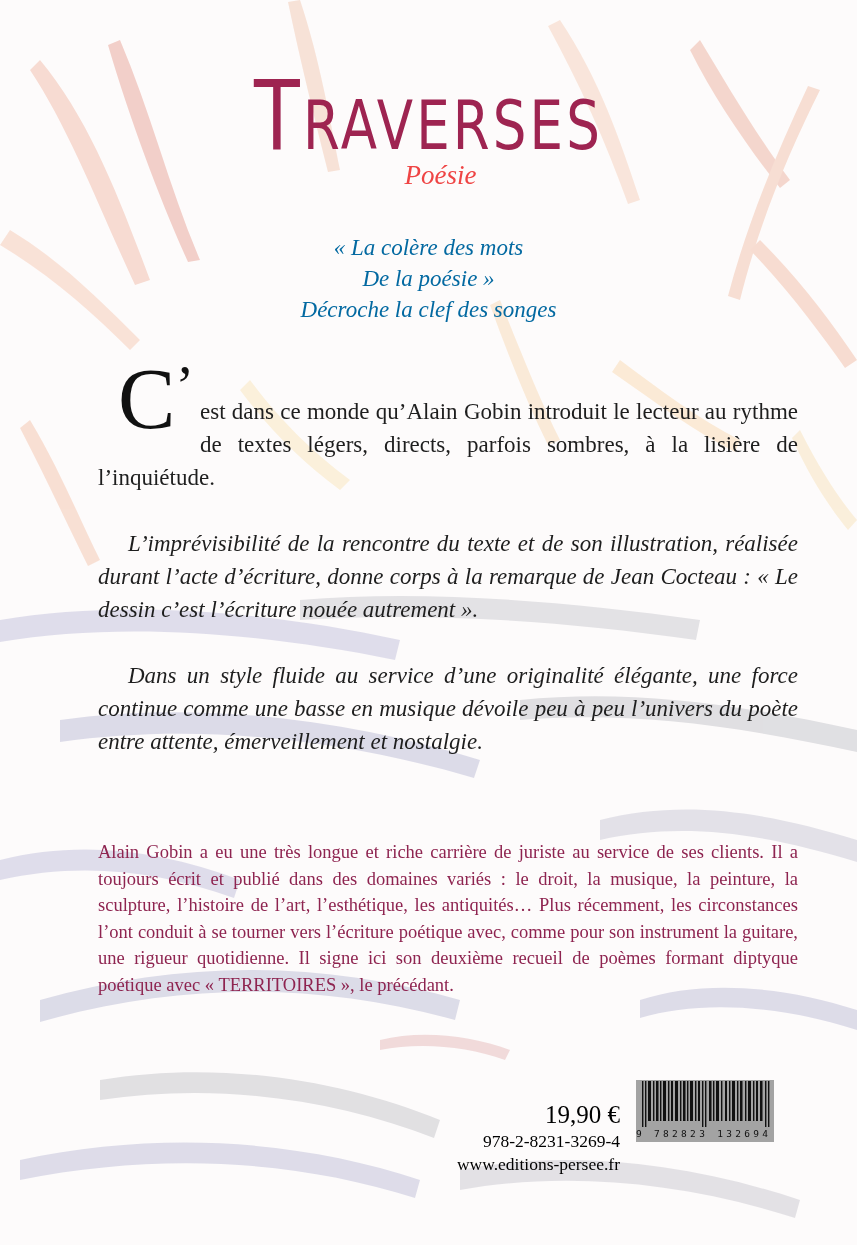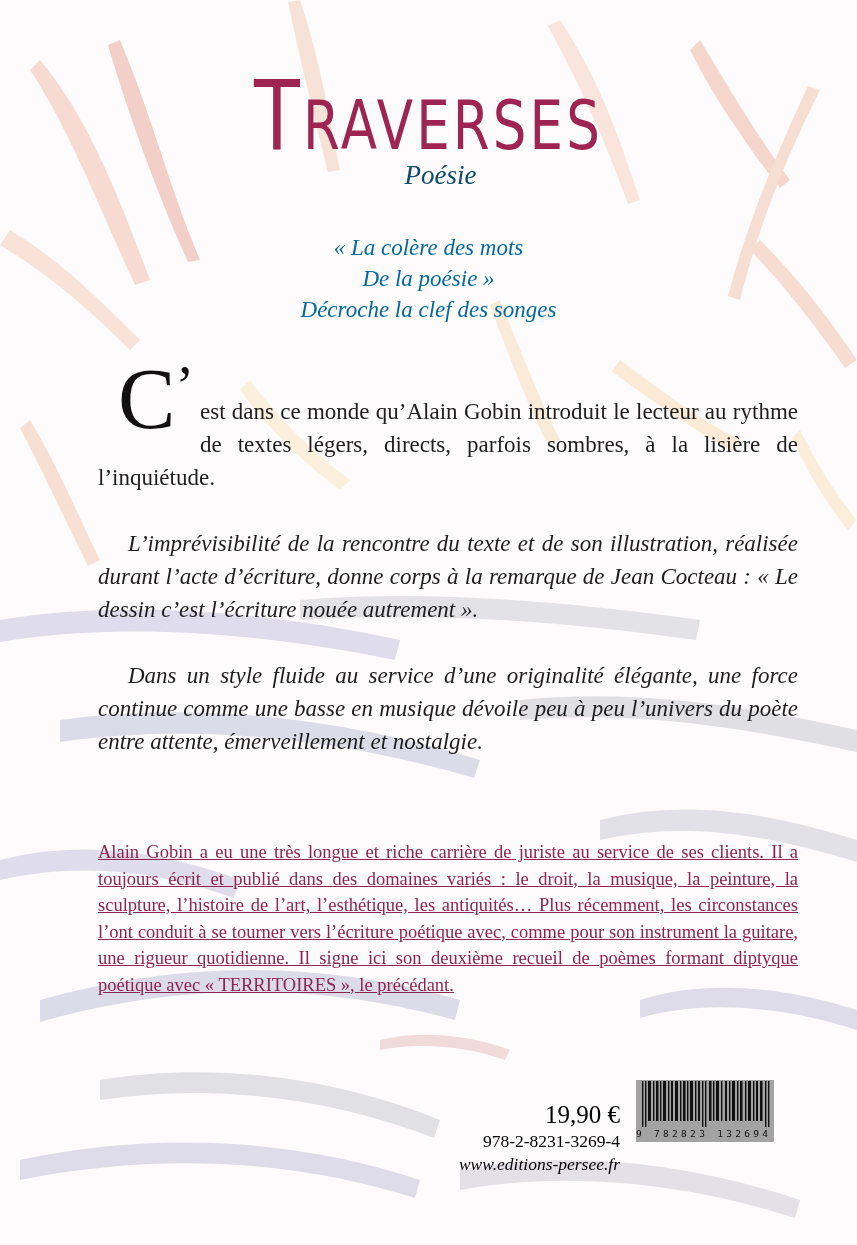--- a/index.html
+++ b/index.html
@@ -15,21 +15,21 @@
     position: absolute; left: 0; right: 0; top: 68px; text-align: center;
     font-family: "DejaVu Sans", sans-serif; font-weight: 300;
     color: #9e2451; letter-spacing: 4px; line-height: 1;
     transform: scaleX(0.78); transform-origin: center;
   }
   .title .cap { font-size: 96px; font-weight: normal; }
   .title .rest { font-size: 68px; font-weight: normal; }
 
   .subtitle {
     position: absolute; left: 0; right: 0; top: 160px; text-align: center;
-    font-style: italic; font-size: 27px; color: #0c4a6e; padding-left: 24px;
+    font-style: italic; font-size: 27px; color: #ef4444; padding-left: 24px;
   }
   .epigraph {
     position: absolute; left: 0; right: 0; top: 232px; text-align: center;
     font-style: italic; font-size: 23px; line-height: 31px; color: #0369a1;
   }
   .body {
     position: absolute; left: 98px; width: 700px; top: 362px;
     font-size: 23px; line-height: 33px; color: #1e1e1e; text-align: justify;
   }
   .body p { margin: 0; text-indent: 30px; }
@@ -39,28 +39,28 @@
     float: left; font-size: 86px; line-height: 66px; margin: 4px 6px 0 20px;
     color: #111;
   }
   .dropcap-apos { font-size: 56px; vertical-align: top; line-height: 40px; }
   .first-line-pad { display: inline-block; height: 24px; }
 
   .bio {
     position: absolute; left: 98px; width: 700px; top: 839px;
     font-size: 18.5px; line-height: 26.5px; color: #8e2450; text-align: justify;
   }
-  .bio p { margin: 0; text-decoration: underline; }
+  .bio p { margin: 0; }
 
   .price-block {
     position: absolute; right: 237px; top: 1078px; text-align: right; color: #000000; margin-top: 23px;
   }
   .price { font-size: 25px; line-height: 28px; }
   .isbn { font-size: 17.5px; line-height: 24px; }
-  .url { font-size: 17.5px; line-height: 22px; font-style: italic; }
+  .url { font-size: 17.5px; line-height: 22px; }
 
   .barcode {
     position: absolute; left: 636px; top: 1080px; width: 138px; height: 62px;
     background: #a3a3a3;
   }
   .barcode .bars { position: absolute; left: 6px; top: 1px; width: 128px; height: 46px; }
   .barcode .digits {
     position: absolute; left: 0; top: 48px; width: 140px;
     font-family: "DejaVu Sans Mono", monospace; font-size: 9.5px; letter-spacing: 3.3px;
     color: #111;

